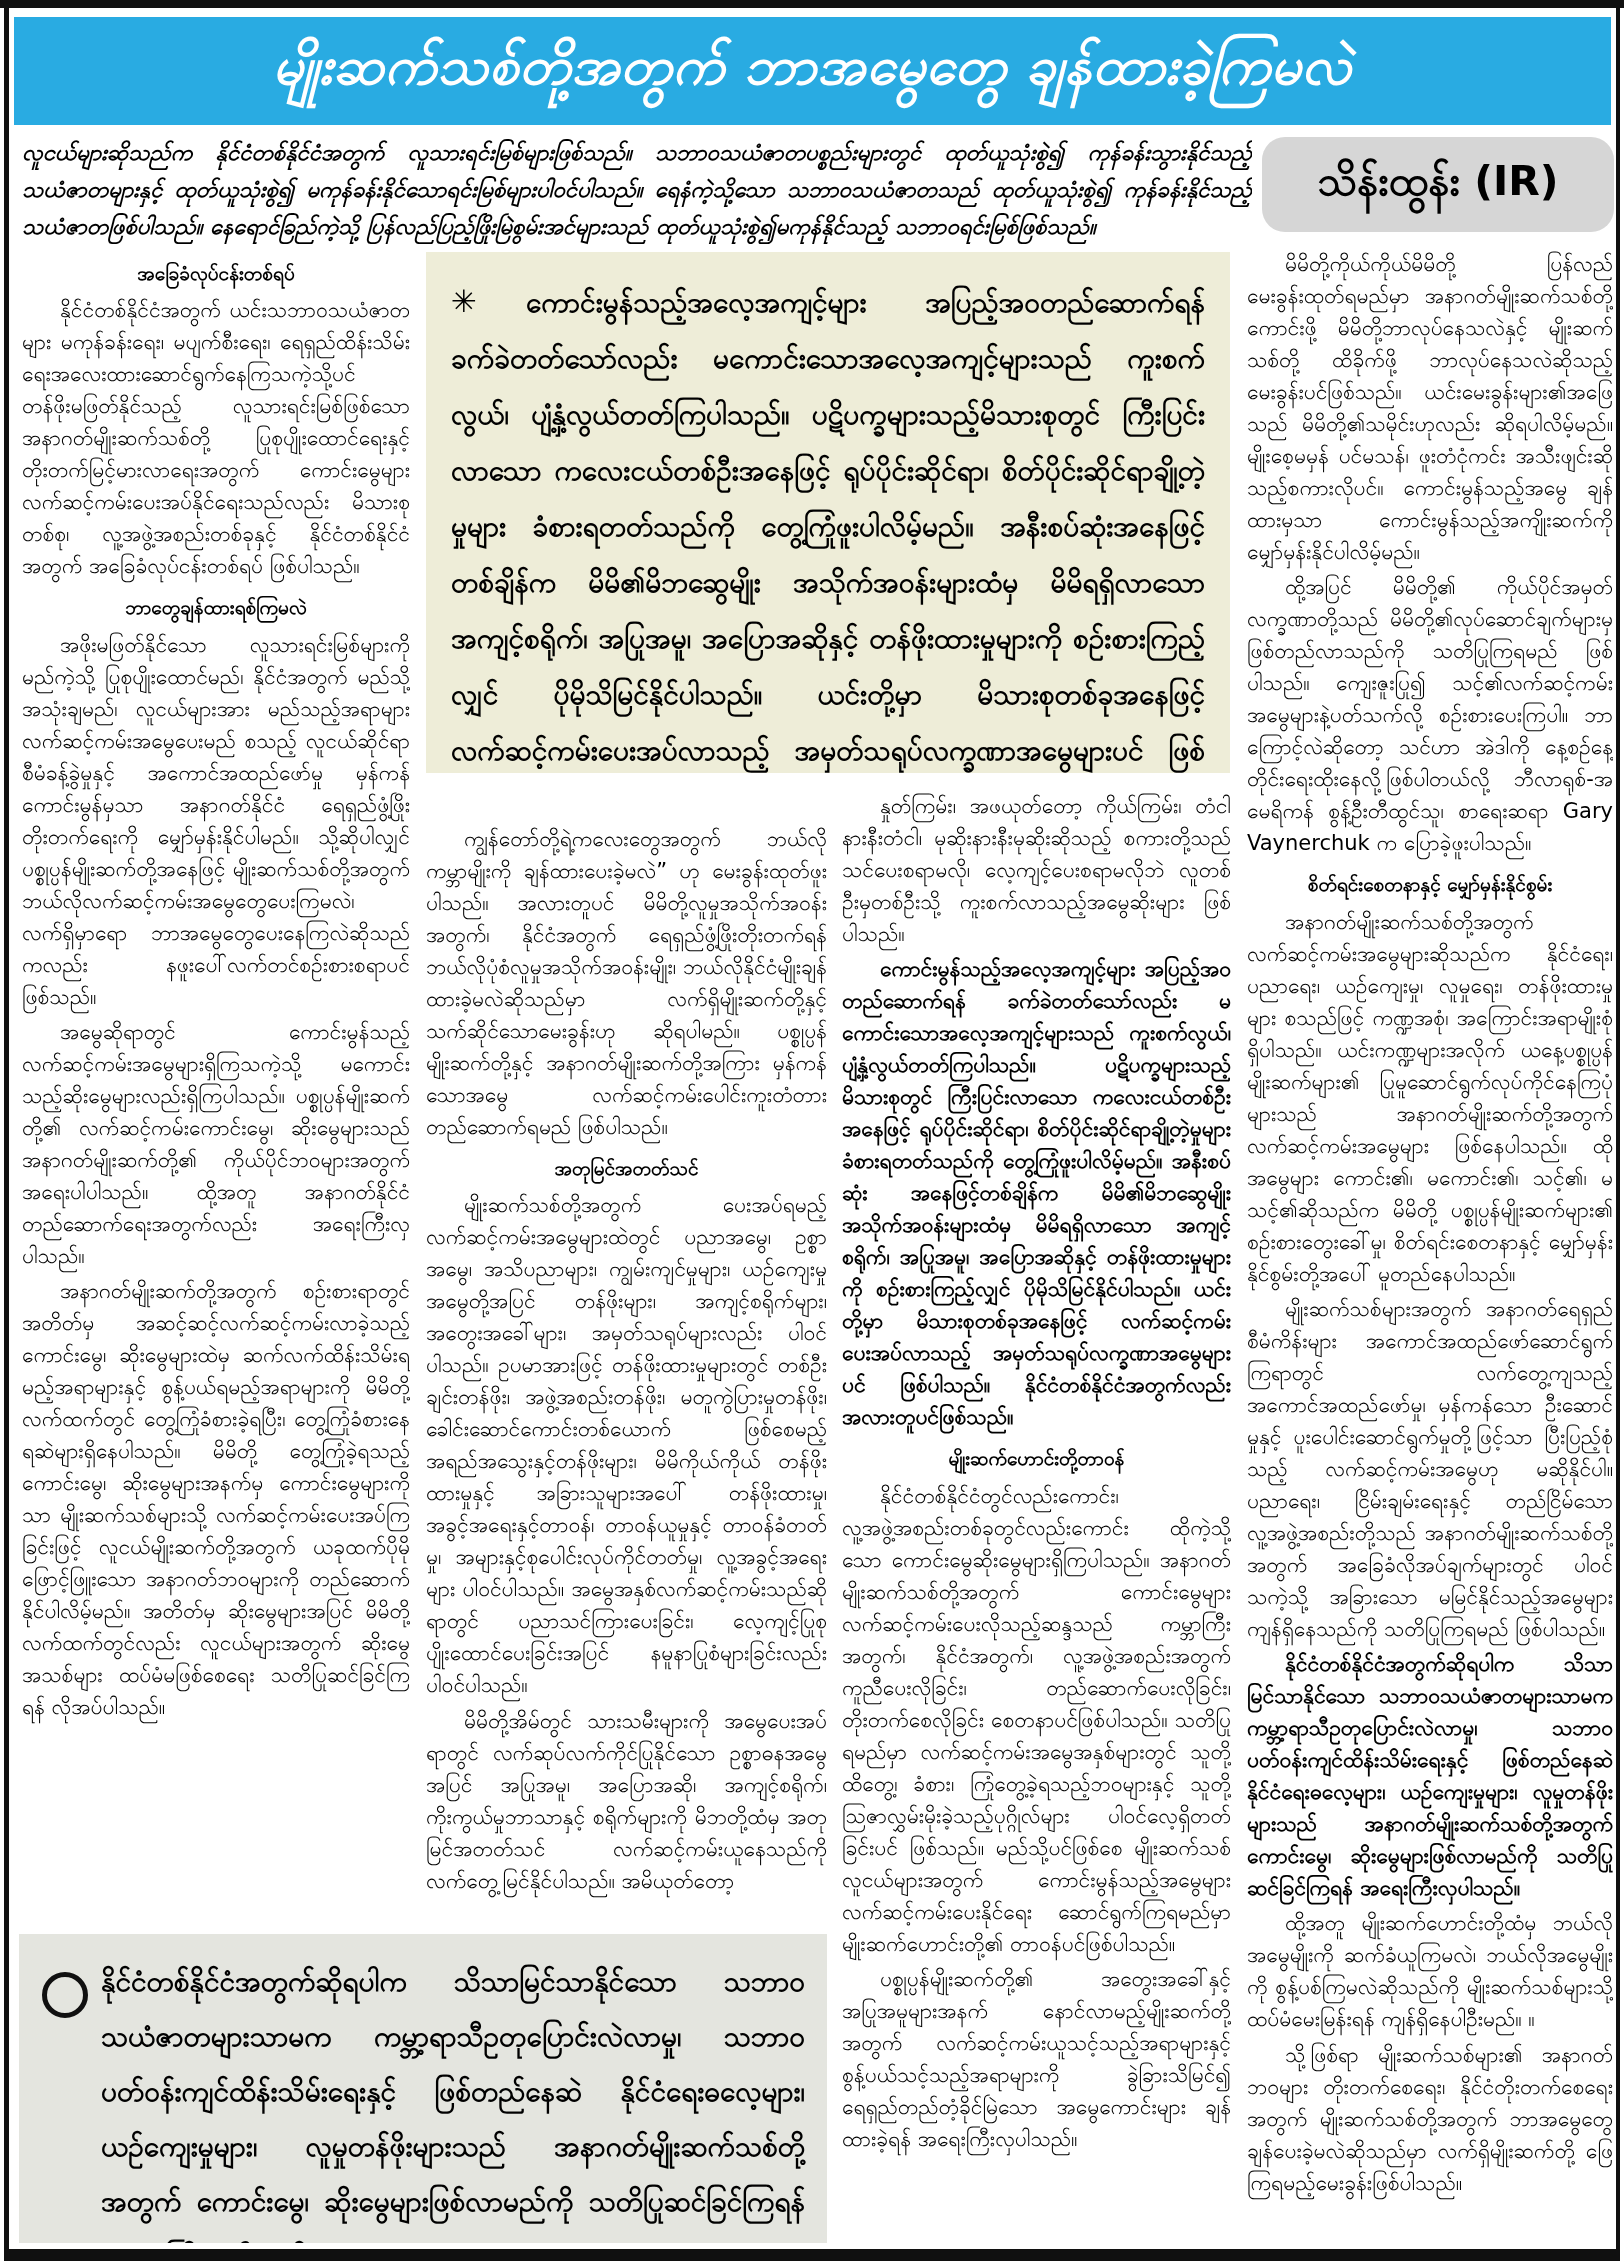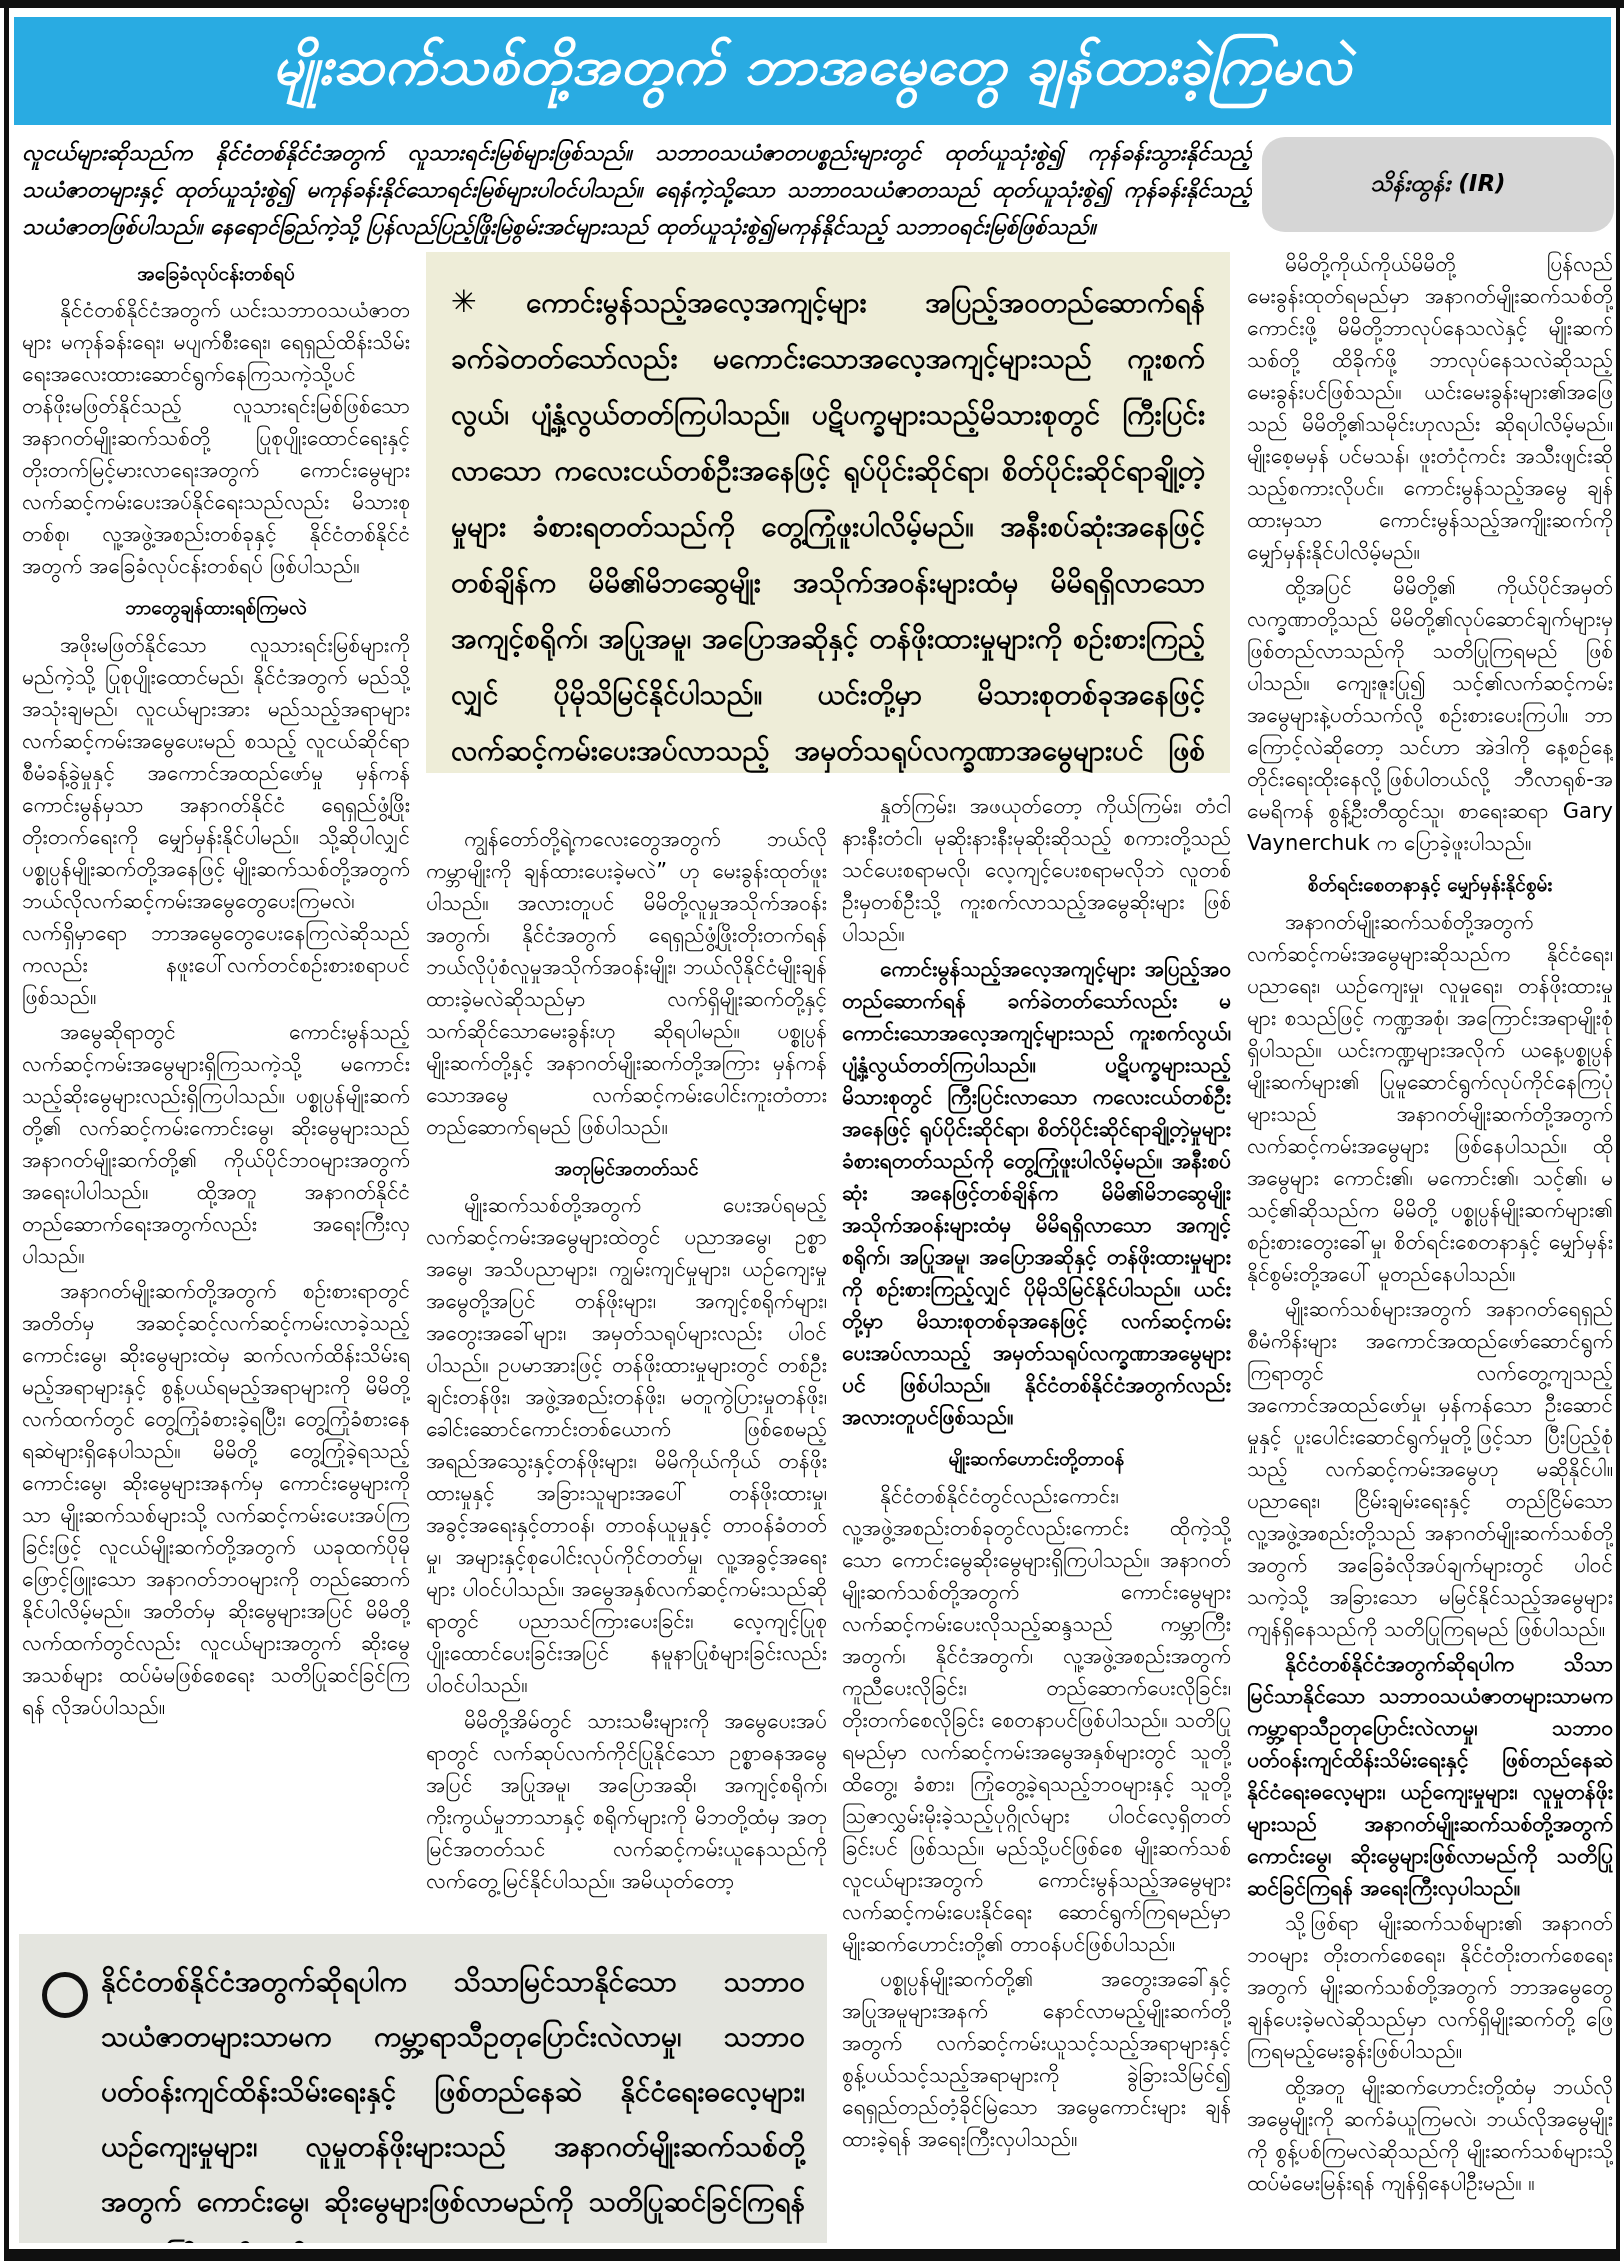--- a/index.html
+++ b/index.html
@@ -20,21 +20,21 @@
   .banner-title{color:#ffffff;font-weight:bold;font-size:53px;letter-spacing:0.5px;white-space:nowrap;}
 
   .intro{
     position:absolute;left:22px;top:134px;width:1230px;height:114px;
     font-size:22px;font-weight:bold;line-height:37px;text-align:justify;overflow:hidden;font-style:italic;
   }
   .author-box{
     position:absolute;left:1262px;top:137px;width:352px;height:95px;border-radius:23px;
     background:#d6d6d6;display:flex;align-items:center;justify-content:center;
   }
-  .author-name{font-size:23px;font-weight:bold;font-style:italic;}
+  .author-name{font-size:41px;font-weight:bold;}
 
   .col{position:absolute;overflow:hidden;font-size:21px;line-height:32px;text-align:justify;}
   .col p{margin:0 0 3.3px 0;text-indent:38px;}
   .col h3{font-size:19px;font-weight:bold;text-align:center;margin:8.8px 0 5.5px 0;text-indent:0;}
   .col-1{left:22px;top:248px;width:388px;height:1680px;}
   .col-2{left:426px;top:790px;width:401px;height:1139px;margin-top:33px;}
   .col-3{left:842px;top:790px;width:389px;height:1455px;}
   .col-4{left:1247px;top:248px;width:366px;height:1997px;}
   .bold-para{font-weight:bold;}
 
@@ -102,22 +102,22 @@
     <p>ပစ္စုပ္ပန်မျိုးဆက်တို့၏ အတွေးအခေါ်နှင့် အပြုအမူများအနက် နောင်လာမည့်မျိုးဆက်တို့အတွက် လက်ဆင့်ကမ်းယူသင့်သည့်အရာများနှင့် စွန့်ပယ်သင့်သည့်အရာများကို ခွဲခြားသိမြင်၍ ရေရှည်တည်တံ့ခိုင်မြဲသော အမွေကောင်းများ ချန်ထားခဲ့ရန် အရေးကြီးလှပါသည်။</p>
   </div>
 
   <div class="col col-4">
     <p>မိမိတို့ကိုယ်ကိုယ်မိမိတို့ ပြန်လည်မေးခွန်းထုတ်ရမည်မှာ အနာဂတ်မျိုးဆက်သစ်တို့ကောင်းဖို့ မိမိတို့ဘာလုပ်နေသလဲနှင့် မျိုးဆက်သစ်တို့ ထိခိုက်ဖို့ ဘာလုပ်နေသလဲဆိုသည့် မေးခွန်းပင်ဖြစ်သည်။ ယင်းမေးခွန်းများ၏အဖြေသည် မိမိတို့၏သမိုင်းဟုလည်း ဆိုရပါလိမ့်မည်။ မျိုးစေ့မမှန် ပင်မသန်၊ ဖူးတံငုံကင်း အသီးဖျင်းဆိုသည့်စကားလိုပင်။ ကောင်းမွန်သည့်အမွေ ချန်ထားမှသာ ကောင်းမွန်သည့်အကျိုးဆက်ကို မျှော်မှန်းနိုင်ပါလိမ့်မည်။</p>
     <p>ထို့အပြင် မိမိတို့၏ ကိုယ်ပိုင်အမှတ်လက္ခဏာတို့သည် မိမိတို့၏လုပ်ဆောင်ချက်များမှ ဖြစ်တည်လာသည်ကို သတိပြုကြရမည် ဖြစ်ပါသည်။ ကျေးဇူးပြု၍ သင့်၏လက်ဆင့်ကမ်း အမွေများနဲ့ပတ်သက်လို့ စဉ်းစားပေးကြပါ။ ဘာကြောင့်လဲဆိုတော့ သင်ဟာ အဲဒါကို နေ့စဉ်နေ့တိုင်းရေးထိုးနေလို့ဖြစ်ပါတယ်လို့ ဘီလာရုစ်-အမေရိကန် စွန့်ဦးတီထွင်သူ၊ စာရေးဆရာ Gary Vaynerchuk က ပြောခဲ့ဖူးပါသည်။</p>
     <h3>စိတ်ရင်းစေတနာနှင့် မျှော်မှန်းနိုင်စွမ်း</h3>
     <p>အနာဂတ်မျိုးဆက်သစ်တို့အတွက် လက်ဆင့်ကမ်းအမွေများဆိုသည်က နိုင်ငံရေး၊ ပညာရေး၊ ယဉ်ကျေးမှု၊ လူမှုရေး၊ တန်ဖိုးထားမှုများ စသည်ဖြင့် ကဏ္ဍအစုံ၊ အကြောင်းအရာမျိုးစုံ ရှိပါသည်။ ယင်းကဏ္ဍများအလိုက် ယနေ့ပစ္စုပ္ပန်မျိုးဆက်များ၏ ပြုမူဆောင်ရွက်လုပ်ကိုင်နေကြပုံများသည် အနာဂတ်မျိုးဆက်တို့အတွက် လက်ဆင့်ကမ်းအမွေများ ဖြစ်နေပါသည်။ ထိုအမွေများ ကောင်း၏၊ မကောင်း၏၊ သင့်၏၊ မသင့်၏ဆိုသည်က မိမိတို့ ပစ္စုပ္ပန်မျိုးဆက်များ၏ စဉ်းစားတွေးခေါ်မှု၊ စိတ်ရင်းစေတနာနှင့် မျှော်မှန်းနိုင်စွမ်းတို့အပေါ် မူတည်နေပါသည်။</p>
     <p>မျိုးဆက်သစ်များအတွက် အနာဂတ်ရေရှည်စီမံကိန်းများ အကောင်အထည်ဖော်ဆောင်ရွက်ကြရာတွင် လက်တွေ့ကျသည့် အကောင်အထည်ဖော်မှု၊ မှန်ကန်သော ဦးဆောင်မှုနှင့် ပူးပေါင်းဆောင်ရွက်မှုတို့ဖြင့်သာ ပြီးပြည့်စုံသည့် လက်ဆင့်ကမ်းအမွေဟု မဆိုနိုင်ပါ။ ပညာရေး၊ ငြိမ်းချမ်းရေးနှင့် တည်ငြိမ်သော လူ့အဖွဲ့အစည်းတို့သည် အနာဂတ်မျိုးဆက်သစ်တို့အတွက် အခြေခံလိုအပ်ချက်များတွင် ပါဝင်သကဲ့သို့ အခြားသော မမြင်နိုင်သည့်အမွေများ ကျန်ရှိနေသည်ကို သတိပြုကြရမည် ဖြစ်ပါသည်။</p>
     <p class="bold-para">နိုင်ငံတစ်နိုင်ငံအတွက်ဆိုရပါက သိသာမြင်သာနိုင်သော သဘာဝသယံဇာတများသာမက ကမ္ဘာ့ရာသီဥတုပြောင်းလဲလာမှု၊ သဘာဝပတ်ဝန်းကျင်ထိန်းသိမ်းရေးနှင့် ဖြစ်တည်နေဆဲ နိုင်ငံရေးဓလေ့များ၊ ယဉ်ကျေးမှုများ၊ လူမှုတန်ဖိုးများသည် အနာဂတ်မျိုးဆက်သစ်တို့အတွက် ကောင်းမွေ၊ ဆိုးမွေများဖြစ်လာမည်ကို သတိပြုဆင်ခြင်ကြရန် အရေးကြီးလှပါသည်။</p>
+    <p>ထို့အတူ မျိုးဆက်ဟောင်းတို့ထံမှ ဘယ်လိုအမွေမျိုးကို ဆက်ခံယူကြမလဲ၊ ဘယ်လိုအမွေမျိုးကို စွန့်ပစ်ကြမလဲဆိုသည်ကို မျိုးဆက်သစ်များသို့ ထပ်မံမေးမြန်းရန် ကျန်ရှိနေပါဦးမည်။    ။</p>
     <p>သို့ဖြစ်ရာ မျိုးဆက်သစ်များ၏ အနာဂတ်ဘဝများ တိုးတက်စေရေး၊ နိုင်ငံတိုးတက်စေရေးအတွက် မျိုးဆက်သစ်တို့အတွက် ဘာအမွေတွေ ချန်ပေးခဲ့မလဲဆိုသည်မှာ လက်ရှိမျိုးဆက်တို့ ဖြေကြရမည့်မေးခွန်းဖြစ်ပါသည်။</p>
-    <p>ထို့အတူ မျိုးဆက်ဟောင်းတို့ထံမှ ဘယ်လိုအမွေမျိုးကို ဆက်ခံယူကြမလဲ၊ ဘယ်လိုအမွေမျိုးကို စွန့်ပစ်ကြမလဲဆိုသည်ကို မျိုးဆက်သစ်များသို့ ထပ်မံမေးမြန်းရန် ကျန်ရှိနေပါဦးမည်။    ။</p>
   </div>
 
   <div class="callout-box">
     <span class="circle-bullet"></span>
     <span>နိုင်ငံတစ်နိုင်ငံအတွက်ဆိုရပါက သိသာမြင်သာနိုင်သော သဘာဝသယံဇာတများသာမက ကမ္ဘာ့ရာသီဥတုပြောင်းလဲလာမှု၊ သဘာဝပတ်ဝန်းကျင်ထိန်းသိမ်းရေးနှင့် ဖြစ်တည်နေဆဲ နိုင်ငံရေးဓလေ့များ၊ ယဉ်ကျေးမှုများ၊ လူမှုတန်ဖိုးများသည် အနာဂတ်မျိုးဆက်သစ်တို့အတွက် ကောင်းမွေ၊ ဆိုးမွေများဖြစ်လာမည်ကို သတိပြုဆင်ခြင်ကြရန် အရေးကြီးလှပါသည်</span>
   </div>
 </div>
 
 
 </body></html>

